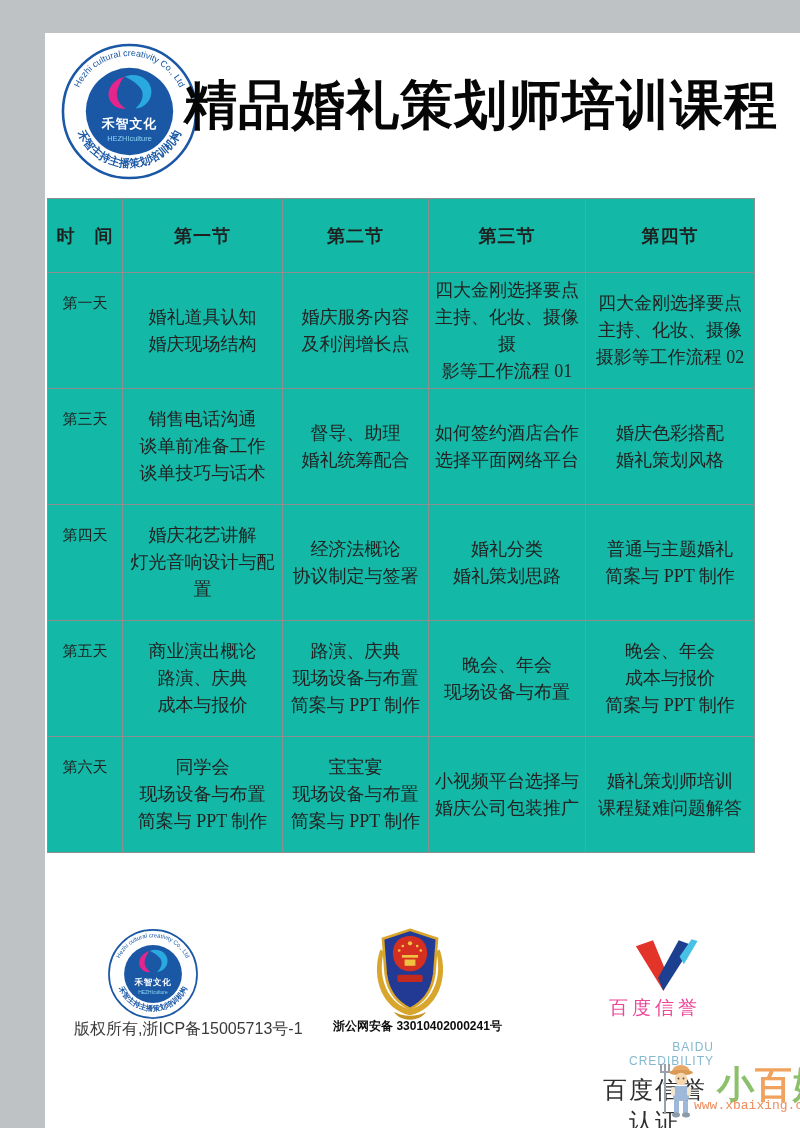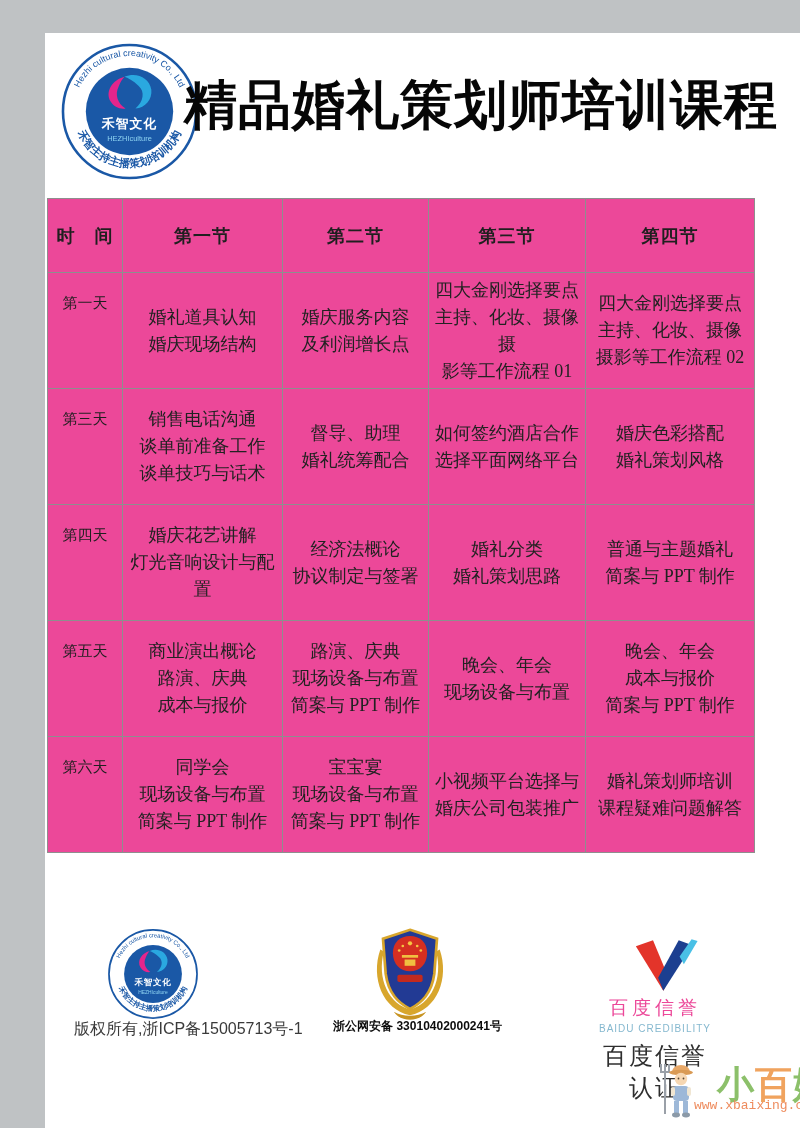--- a/index.html
+++ b/index.html
@@ -8,42 +8,42 @@
   .scan-strip-top{position:absolute;left:0;top:0;width:800px;height:33px;background:#bfc2c4;}
   .scan-strip-left{position:absolute;left:0;top:0;width:45px;height:1128px;background:#bfc2c4;}
 
   
   .header-logo{position:absolute;left:60px;top:42px;width:139px;height:139px;}
   .page-title{position:absolute;left:184px;top:74px;width:566px;font-size:53px;line-height:62px;
               font-weight:700;color:#060606;letter-spacing:1px;white-space:nowrap;}
 
   
   table.course-table{position:absolute;left:47px;top:198px;width:707px;border-collapse:collapse;
-              table-layout:fixed;background:#ec4899;}
+              table-layout:fixed;background:#14b8a6;}
   .course-table td,.course-table th{border:1px solid #8e8e8e;padding:0;}
   .course-table th{height:73px;font-size:18px;font-weight:600;color:#1f1f1f;text-align:center;
               letter-spacing:1px;}
   .course-table td{height:94px;}
   .day-cell{font-size:15px;color:#1f1f1f;text-align:center;vertical-align:top;padding-top:21px !important;}
   .cell{font-size:18px;line-height:27px;color:#222;text-align:center;vertical-align:middle;
         white-space:pre-line;}
 
   
   .footer-logo{position:absolute;left:107px;top:928px;width:92px;height:92px;}
   .icp-text{position:absolute;left:74px;top:1019px;width:210px;font-family:"Liberation Sans",sans-serif;
             font-size:16px;color:#3a3a3a;white-space:nowrap;}
   .police-badge{position:absolute;left:365px;top:921px;width:90px;height:104px;}
   .police-text{position:absolute;left:295px;top:1018px;width:245px;text-align:center;
             font-family:"Liberation Sans",sans-serif;font-size:12px;font-weight:700;color:#0c0c0c;
             white-space:nowrap;}
   .baidu-logo{position:absolute;left:629px;top:936px;width:72px;height:58px;}
   .baidu-block{position:absolute;left:596px;top:995px;width:118px;text-align:center;
             font-family:"Liberation Sans",sans-serif;}
   .baidu-cn{font-size:19px;color:#ec4899;letter-spacing:4px;}
-  .baidu-en{font-size:10px;color:#85b8cf;letter-spacing:1px;margin-top:2px;}
+  .baidu-en{font-size:12px;color:#85b8cf;letter-spacing:1px;margin-top:19px;text-align:right;}
   .baidu-cert{font-size:24px;font-weight:400;color:#2e2e2e;letter-spacing:2px;margin-top:6px;}
 
   
   .farmer{position:absolute;left:659px;top:1062px;width:38px;height:58px;}
   .wm-text{position:absolute;left:693px;top:1065px;width:105px;font-size:37px;font-weight:700;
            line-height:40px;letter-spacing:1px;white-space:nowrap;margin-left:24px;}
   .wm-g{color:#8cc06a;} .wm-o{color:#f0a35e;}
   .wm-url{position:absolute;left:694px;top:1098px;font-family:"Liberation Mono",monospace;
            font-size:13px;color:#ee8c5e;white-space:nowrap;}
 </style>

